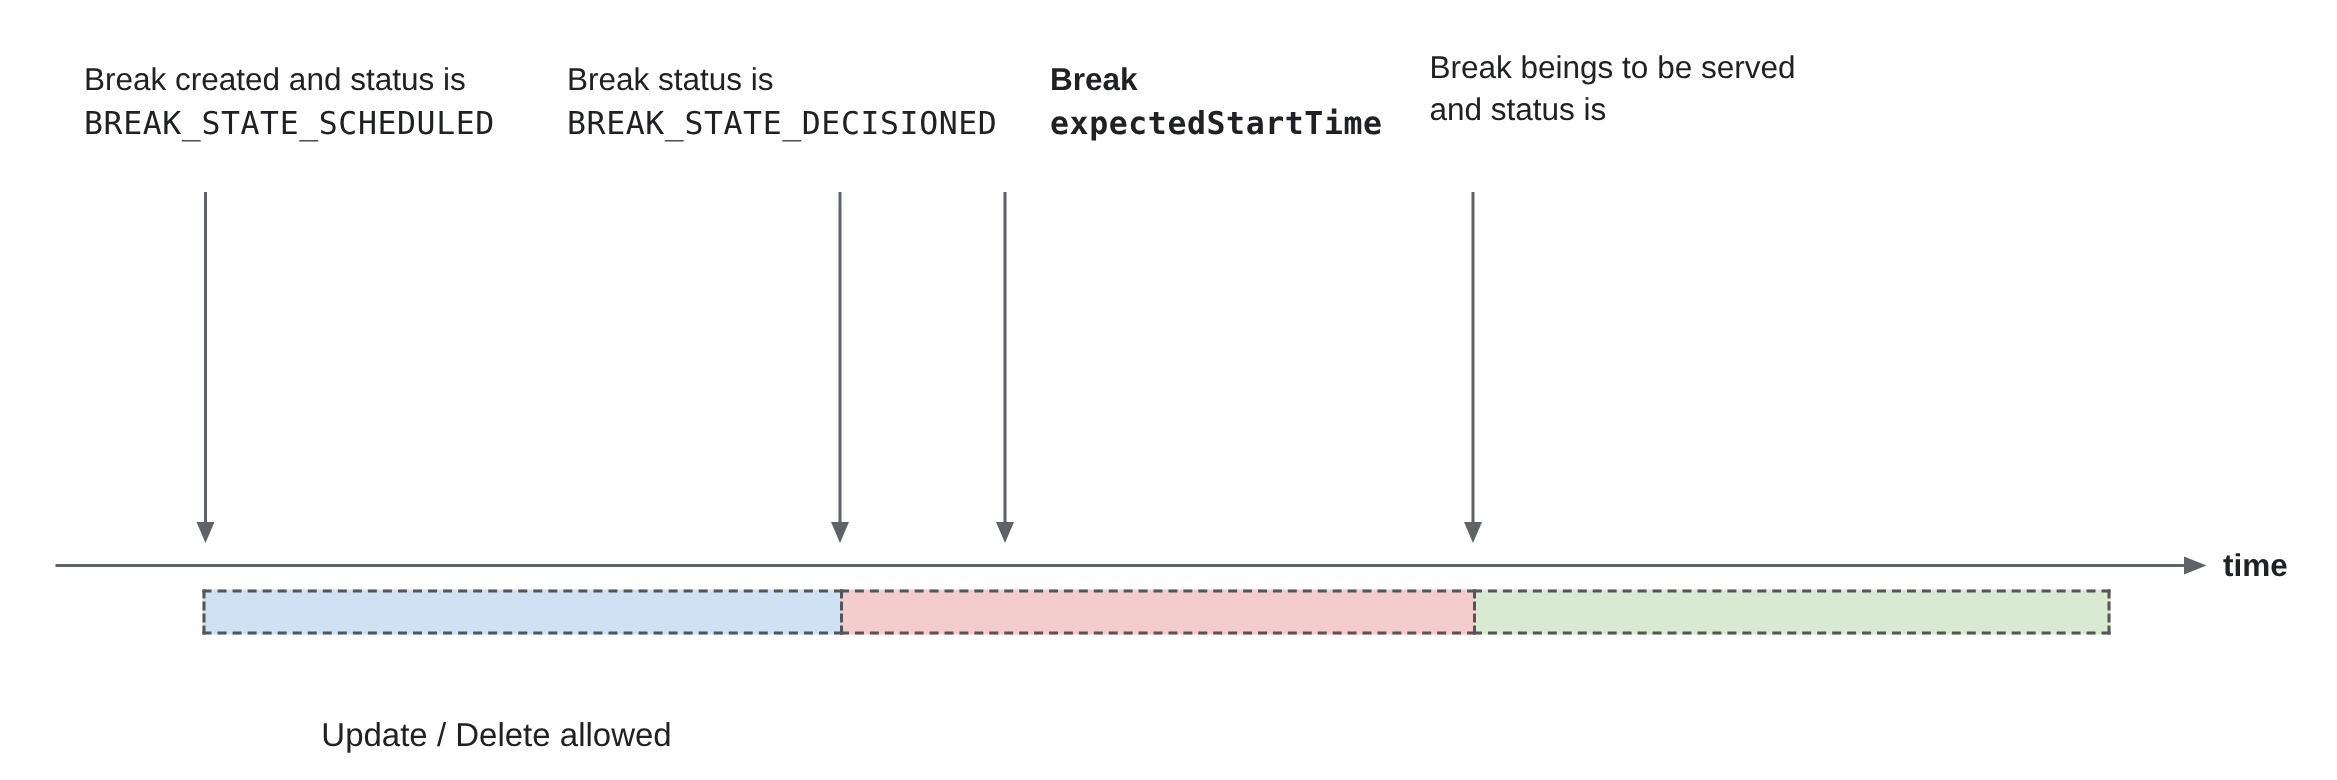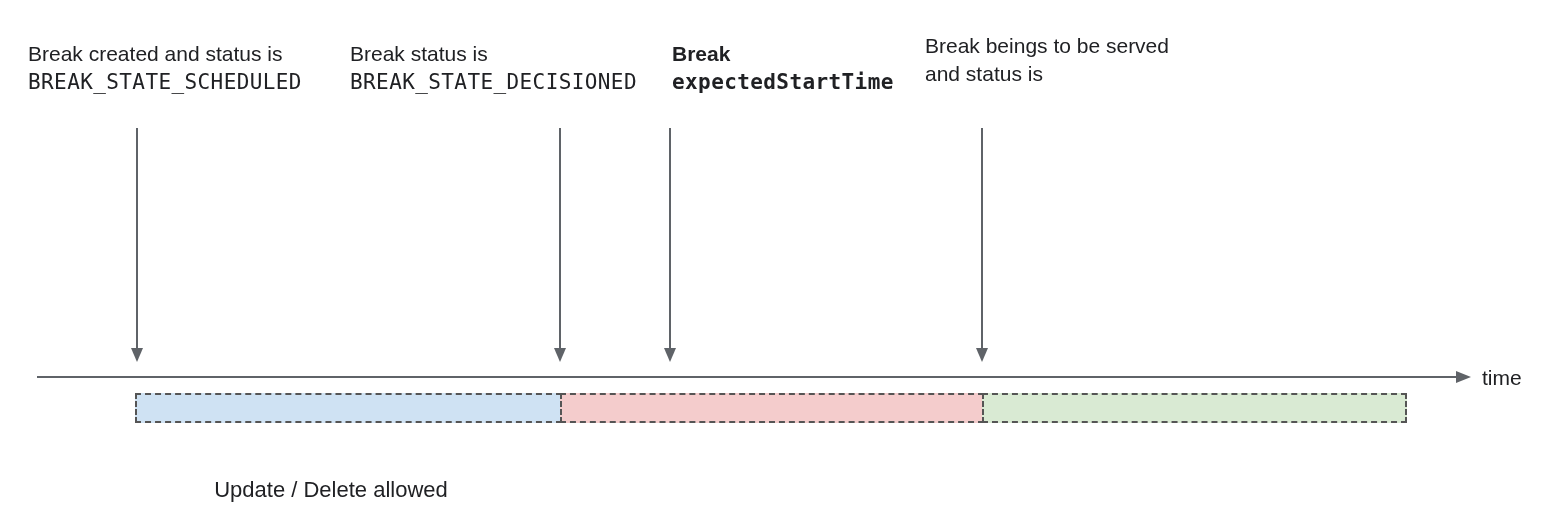--- a/index.html
+++ b/index.html
@@ -13,20 +13,21 @@
     height: 520px;
     background: #ffffff;
     overflow: hidden;
     font-family: "Liberation Sans", sans-serif;
     color: #202124;
   }
   
   .annotation {
     position: absolute;
     white-space: nowrap;
+    margin-left: 28px;
   }
   .annotation .sans {
     font-size: 21px;
     line-height: 28px;
     color: #202124;
   }
   .annotation .mono {
     font-family: "DejaVu Sans Mono", "Liberation Mono", monospace;
     font-size: 21px;
     line-height: 29px;
@@ -72,20 +73,21 @@
     border-bottom: 6px solid transparent;
     border-left: 15px solid #5f6368;
   }
   .axis-label {
     position: absolute;
     left: 1482px;
     top: 365px;
     font-size: 21px;
     line-height: 25px;
     color: #202124;
+    font-weight: bold;
   }
   
   .segment {
     position: absolute;
     top: 393px;
     height: 30px;
     box-sizing: border-box;
     border: 2px dashed #555555;
   }
   .seg-1 { left: 135px;  width: 427px; }

